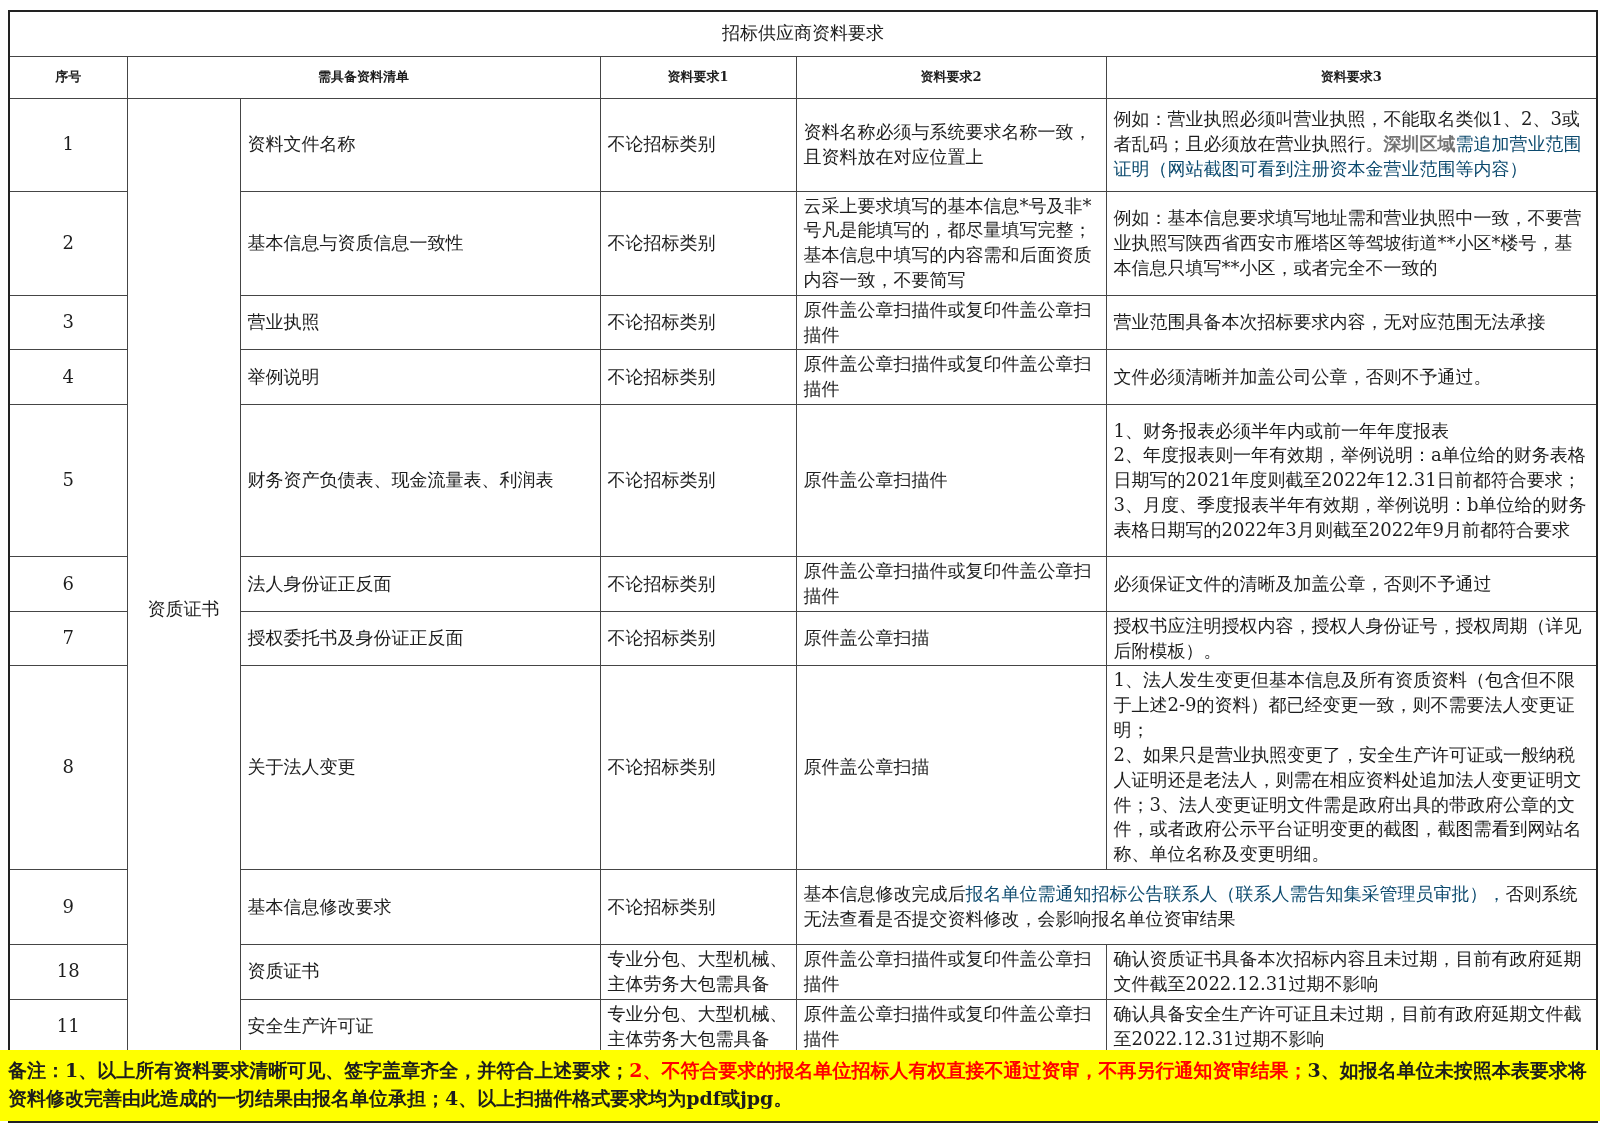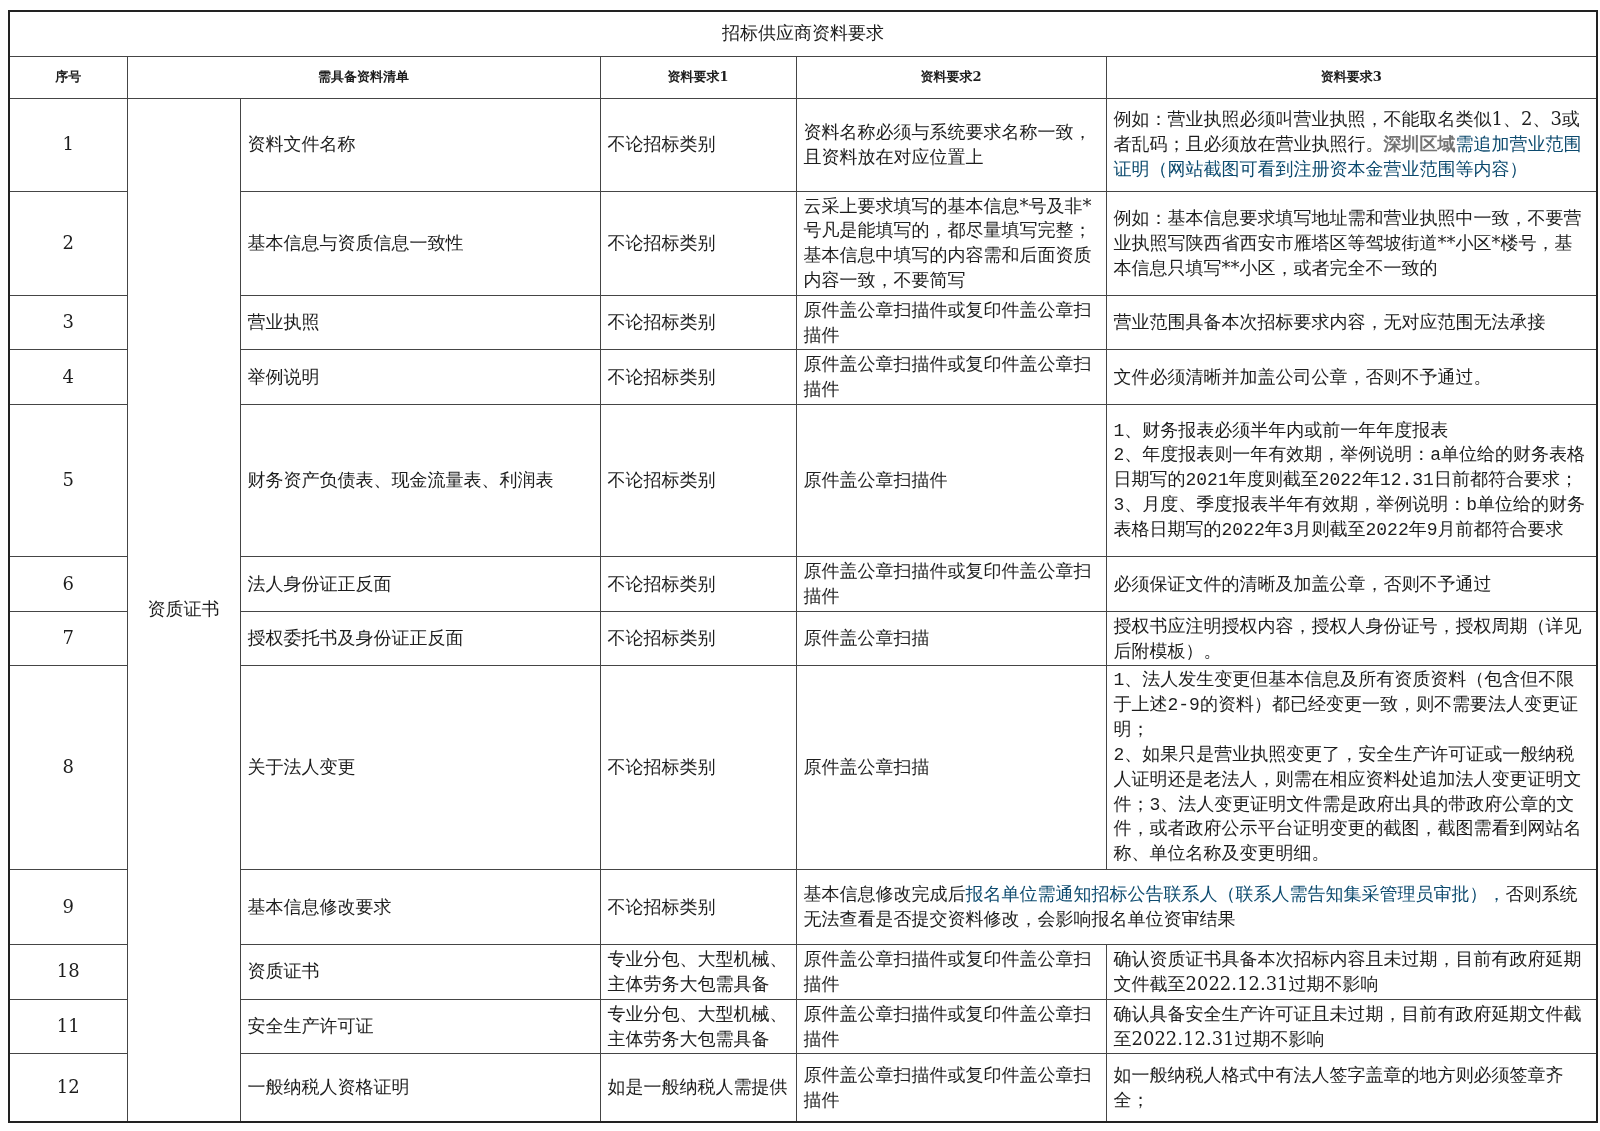--- a/index.html
+++ b/index.html
@@ -9,21 +9,21 @@
   table.req{border-collapse:collapse;table-layout:fixed;width:1588px;
             margin:10px 4px 0 8px;border:2px solid #222;padding-left:12px;}
   table.req td{border:1px solid #454545;vertical-align:middle;
                padding:2px 7px;font-size:18px;line-height:1.38;
                overflow:hidden;}
   td.title-cell{text-align:center;font-size:28px;padding:4px 0;}
   tr.head td{text-align:center;font-weight:600;font-size:13px;}
   td.no{text-align:center;}
   td.cat{text-align:center;font-size:19px;}
   td.nm,td.q1,td.q2,td.q3{text-align:left;}
-  .pre{white-space:pre-line;font-family:Liberation Mono, monospace;}
+  .pre{white-space:pre-line;}
   .red{color:#0c4a6e;}
   .redbold{color:#737373;font-weight:bold;}
   .note{position:absolute;left:0;top:1040px;width:1600px;box-sizing:border-box;
         background:#ffff00;padding:7px 8px 9px 8px;font-weight:bold;
         font-size:19px;line-height:1.45;}
   .note .nred{color:#ff0000;}
 </style>
 </head>
 <body>
 
@@ -146,14 +146,15 @@
   <tr style="height:68px">
     <td class="no">12</td>
     <td class="nm">一般纳税人资格证明</td>
     <td class="q1">如是一般纳税人需提供</td>
     <td class="q2">原件盖公章扫描件或复印件盖公章扫描件</td>
     <td class="q3">如一般纳税人格式中有法人签字盖章的地方则必须签章齐全；</td>
   </tr>
 </tbody>
     </table>
 
+<div class="note"><span>备注：1、以上所有资料要求清晰可见、签字盖章齐全，并符合上述要求；</span><span class="nred">2、不符合要求的报名单位招标人有权直接不通过资审，不再另行通知资审结果；</span><span>3、如报名单位未按照本表要求将资料修改完善由此造成的一切结果由报名单位承担；4、以上扫描件格式要求均为pdf或jpg。</span></div>
 
 </div>
 
 </body></html>

